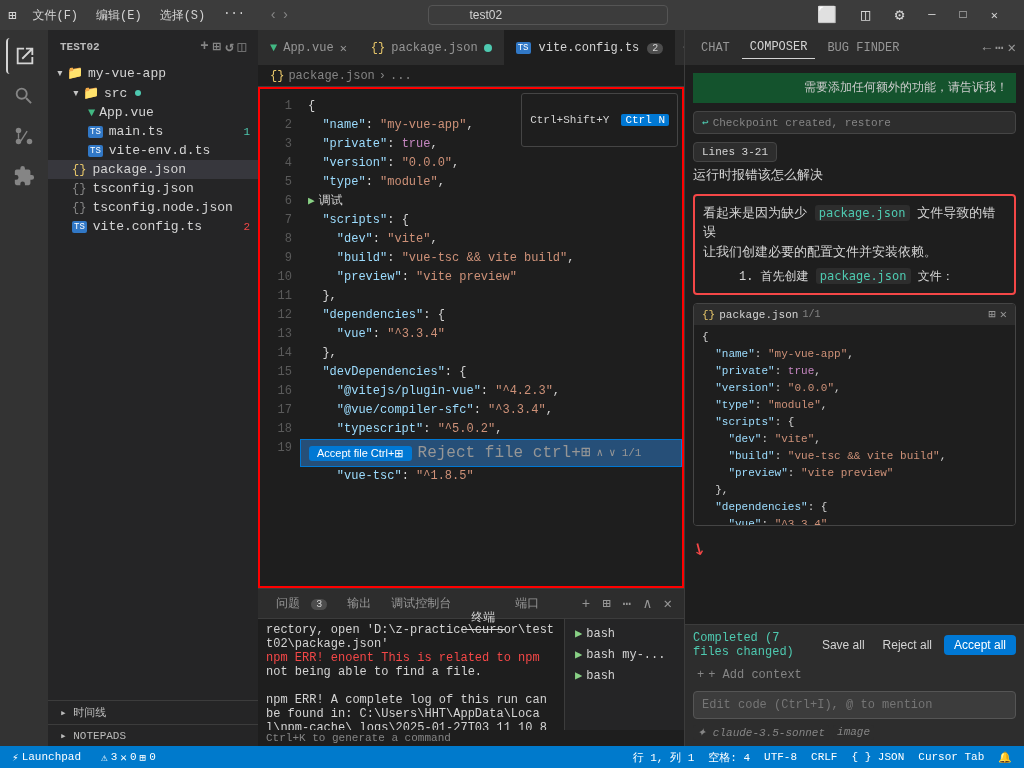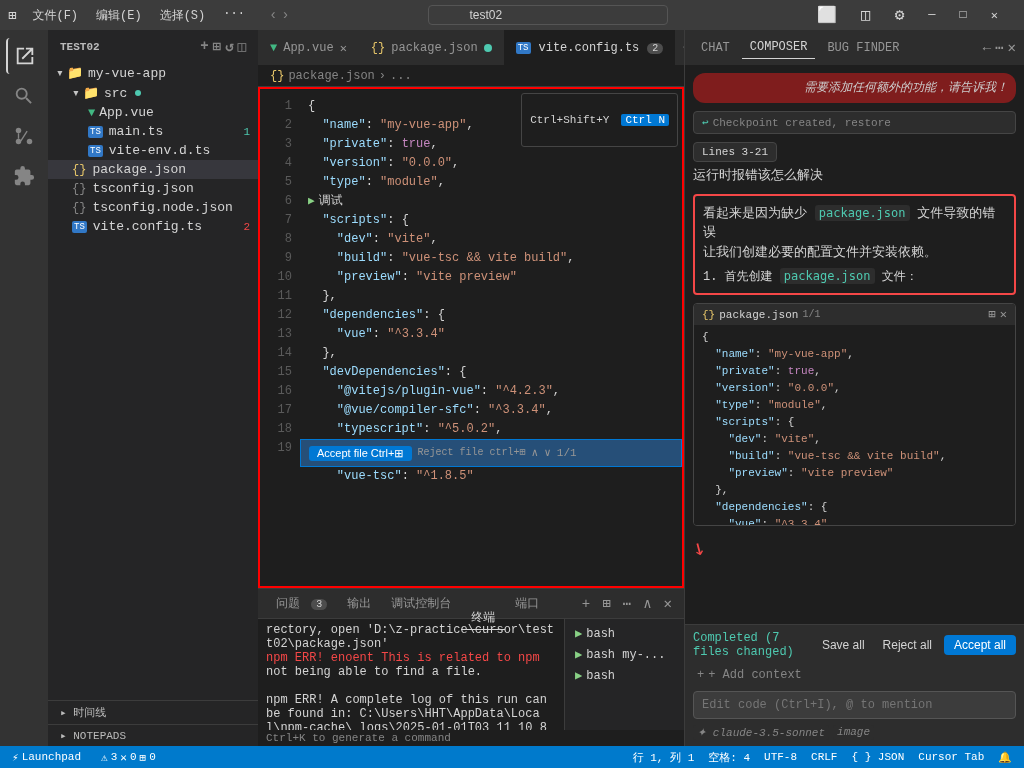--- a/index.html
+++ b/index.html
@@ -83,21 +83,21 @@
     
     .right-panel { width: 340px; background: #1e1e1e; border-left: 1px solid #3c3c3c; display: flex; flex-direction: column; flex-shrink: 0; }
     .right-panel-tabs { height: 35px; background: #2d2d2d; display: flex; align-items: center; padding: 0 8px; gap: 4px; }
     .right-tab { padding: 4px 8px; font-size: 12px; color: #969696; cursor: pointer; }
     .right-tab.active { color: #d4d4d4; border-bottom: 1px solid #d4d4d4; }
     .right-panel-actions { margin-left: auto; display: flex; gap: 4px; }
     .right-panel-content { flex: 1; overflow-y: auto; padding: 8px; display: flex; flex-direction: column; gap: 8px; }
 
     
     .chat-msg { font-size: 13px; color: #d4d4d4; line-height: 1.5; }
-    .chat-msg.user { color: #ccc; text-align: right; background: #7f1d1d; padding: 6px 8px; border-radius: 12px; font-size: 12px; font-style: italic; }
+    .chat-msg.user { color: #ccc; text-align: right; background: #14532d; padding: 6px 8px; border-radius: 0; font-size: 12px; }
     .chat-checkpoint { background: #2d2d2d; border: 1px solid #454545; padding: 4px 8px; border-radius: 4px; font-size: 11px; color: #858585; display: flex; align-items: center; gap: 4px; }
     .lines-ref { background: #2d2d2d; border: 1px solid #454545; padding: 3px 8px; border-radius: 4px; font-size: 11px; color: #d4d4d4; display: inline-block; margin-bottom: 4px; cursor: pointer; }
     .ai-msg { font-size: 13px; color: #d4d4d4; line-height: 1.5; }
     .ai-inline-code { background: #2d2d2d; color: #4ec9b0; padding: 1px 4px; border-radius: 3px; font-family: monospace; font-size: 12px; }
 
     
     .ai-msg-box { border: 2px solid #f44747; padding: 8px; border-radius: 4px; background: #1e1e1e; }
 
     
     .code-preview { border: 1px solid #454545; border-radius: 4px; overflow: hidden; font-size: 11px; }
@@ -340,21 +340,21 @@
         <div class="code-line">  <span class="s-key">"dependencies"</span><span class="s-punct">:</span> <span class="s-punct">{</span></div>
         <div class="code-line">    <span class="s-key">"vue"</span><span class="s-punct">:</span> <span class="s-str">"^3.3.4"</span></div>
         <div class="code-line">  <span class="s-punct">},</span></div>
         <div class="code-line">  <span class="s-key">"devDependencies"</span><span class="s-punct">:</span> <span class="s-punct">{</span></div>
         <div class="code-line">    <span class="s-key">"@vitejs/plugin-vue"</span><span class="s-punct">:</span> <span class="s-str">"^4.2.3"</span><span class="s-punct">,</span></div>
         <div class="code-line">    <span class="s-key">"@vue/compiler-sfc"</span><span class="s-punct">:</span> <span class="s-str">"^3.3.4"</span><span class="s-punct">,</span></div>
         <div class="code-line">    <span class="s-key">"typescript"</span><span class="s-punct">:</span> <span class="s-str">"^5.0.2"</span><span class="s-punct">,</span></div>
 
         <div style="display:flex;align-items:center;gap:6px;padding:2px 8px;background:#264f78;border:1px solid #0078d4;line-height:22px;">
           <button style="background:#0078d4;color:white;border:none;padding:1px 8px;border-radius:3px;cursor:pointer;font-size:11px;">Accept file Ctrl+⊞</button>
-          <span style="color:#969696;font-size:10px;">Reject file ctrl+⊞</span>
+          <span style="color:#969696;font-size:16px;">Reject file ctrl+⊞</span>
           <span style="color:#969696;font-size:11px;">∧</span>
           <span style="color:#969696;font-size:11px;">∨</span>
           <span style="color:#969696;font-size:11px;">1/1</span>
         </div>
         <div class="code-line">    <span class="s-key">"vue-tsc"</span><span class="s-punct">:</span> <span class="s-str">"^1.8.5"</span></div>
       </div>
     </div>
 
     <div class="bottom-panel">
       <div class="panel-tabs">
@@ -376,21 +376,21 @@
       </div>
       <div class="panel-content">
         <div class="terminal-main">
           <div>rectory, open 'D:\z-practice\cursor\test</div>
           <div>t02\package.json'</div>
           <div class="err">npm ERR! enoent This is related to npm</div>
           <div>not being able to find a file.</div>
           <div>&nbsp;</div>
           <div>npm ERR! A complete log of this run can</div>
           <div> be found in: C:\Users\HHT\AppData\Loca</div>
-          <div>l\npm-cache\_logs\2025-01-01T03_11_10_8</div>
+          <div>l\npm-cache\_logs\2025-01-27T03_11_10_8</div>
           <div>80Z-debug-0.log</div>
         </div>
         <div class="terminal-side">
           <div class="terminal-shell">
             <span class="shell-icon">▶</span>
             <span>bash</span>
           </div>
           <div class="terminal-shell">
             <span class="shell-icon">▶</span>
             <span>bash  my-...</span>
@@ -433,21 +433,21 @@
         <div class="ai-msg">运行时报错该怎么解决</div>
       </div>
 
       <div class="ai-msg-box">
         <div class="ai-msg">
           <span>看起来是因为缺少</span>
           <span class="ai-inline-code">package.json</span>
           <span>文件导致的错误</span>
         </div>
         <div class="ai-msg">让我们创建必要的配置文件并安装依赖。</div>
-        <div style="margin-top:6px;">
+        <div style="margin-top:6px;margin-left:36px;">
           <span>1. 首先创建 </span>
           <span class="ai-inline-code">package.json</span>
           <span> 文件：</span>
         </div>
       </div>
 
       <div class="code-preview">
         <div class="code-preview-header">
           <span style="color:#e8c76a;">{}</span>
           <span class="code-preview-filename">package.json</span>

